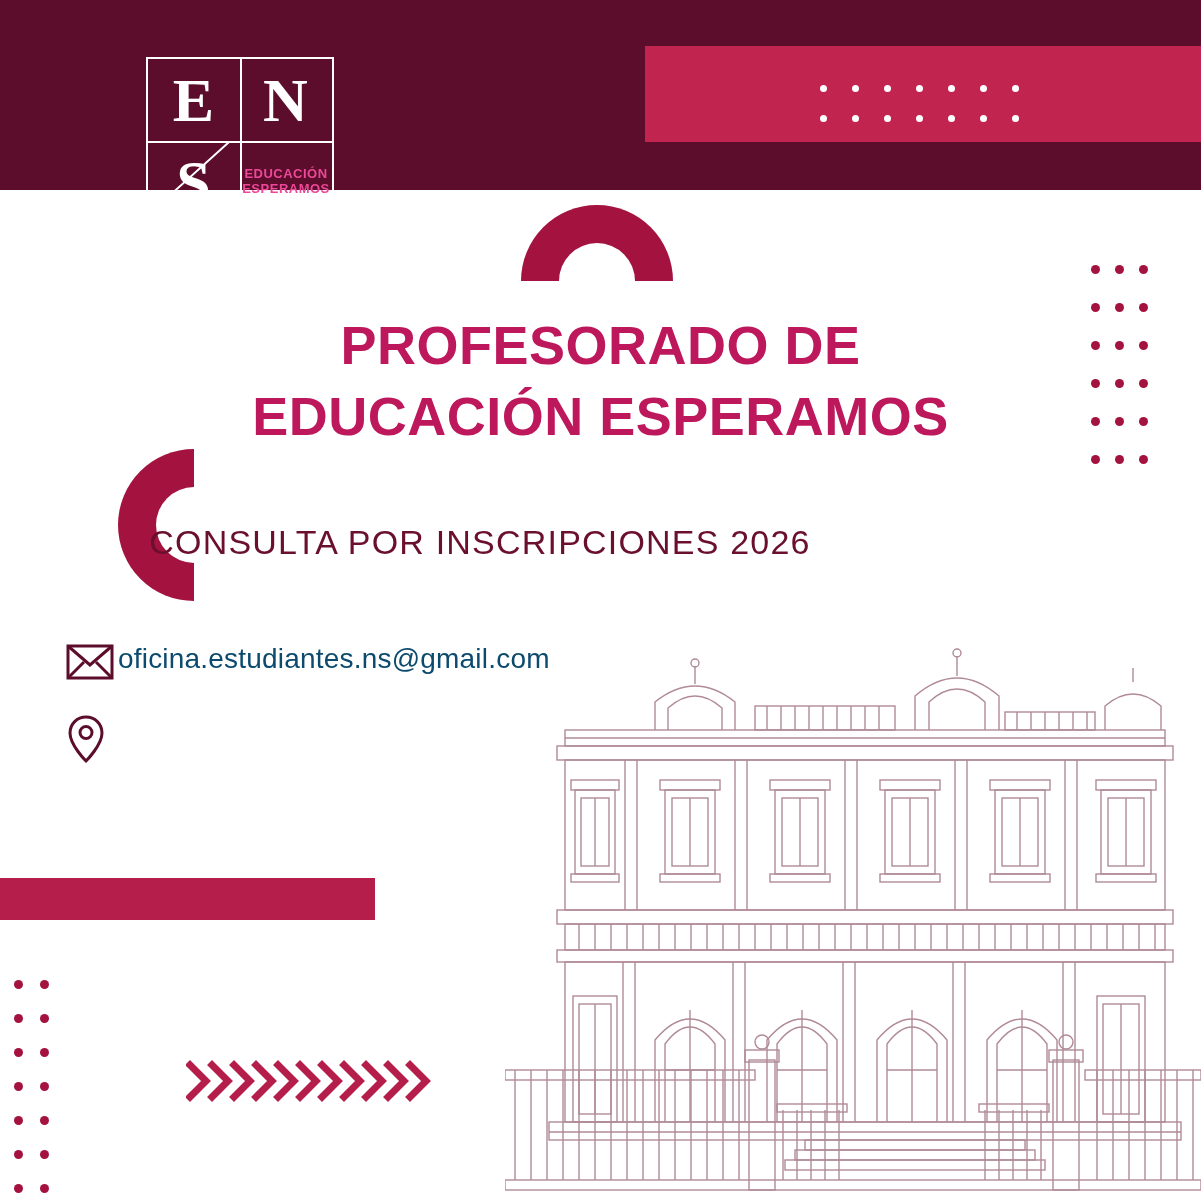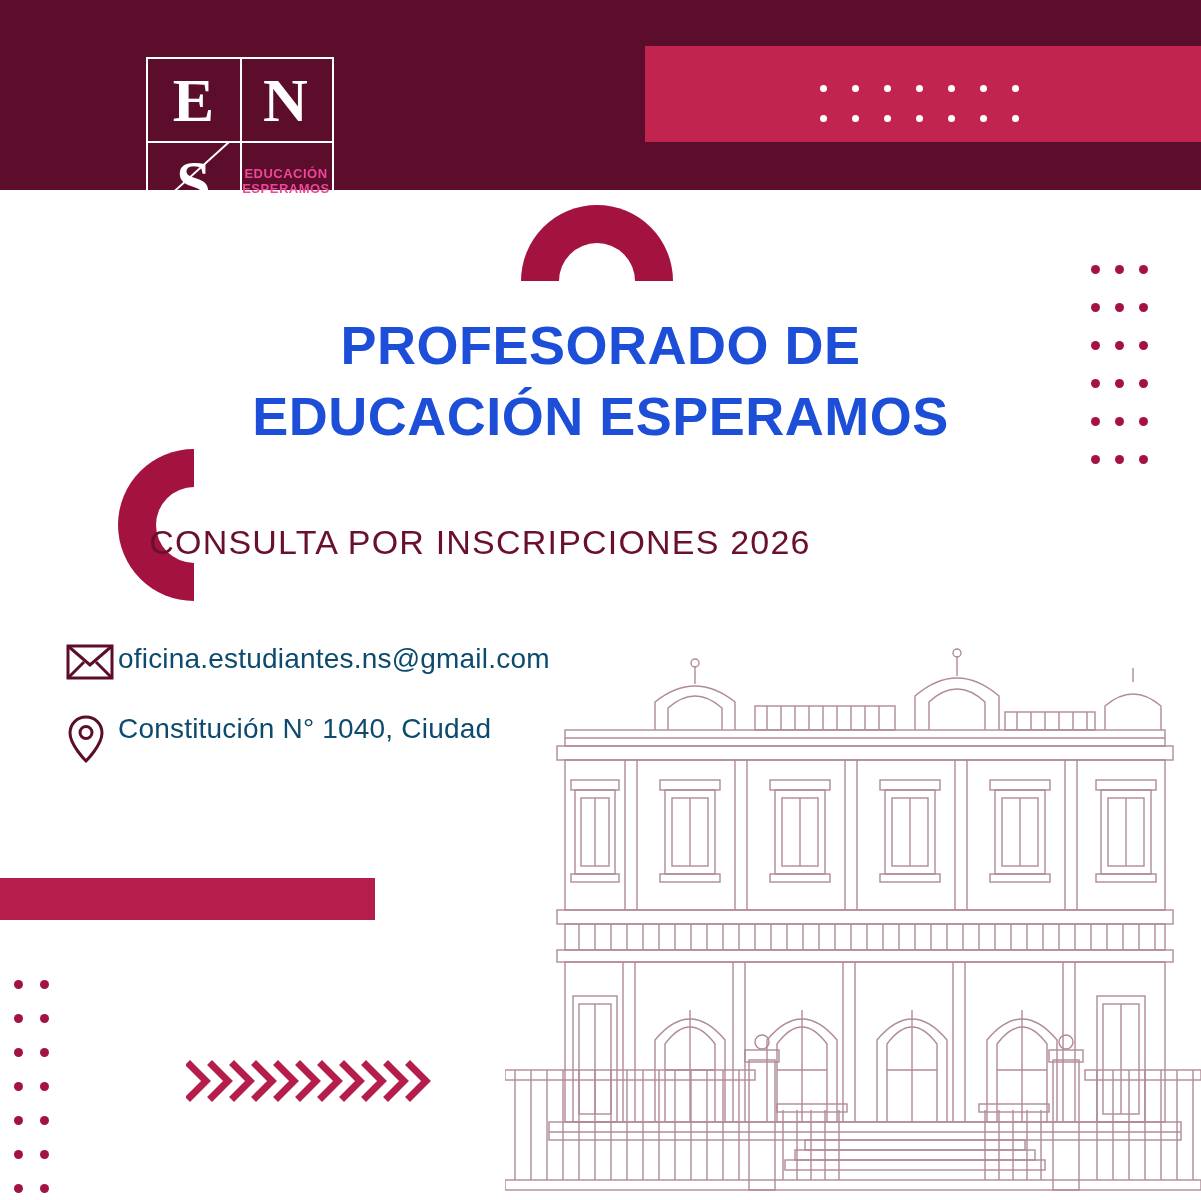--- a/index.html
+++ b/index.html
@@ -165,21 +165,21 @@
     left: 14px; top: 980px;
     width: 45px; height: 215px;
   }
 
   
   .title {
     position: absolute;
     left: 0; top: 310px;
     width: 1201px;
     text-align: center;
-    color: #1d4ed8;
+    color: #be185d;
     font-size: 54px;
     font-weight: bold;
     letter-spacing: 0.5px;
     line-height: 1.32;
   }
   .subtitle {
     position: absolute;
     left: 0; top: 523px;
     width: 960px;
     text-align: center;
@@ -342,21 +342,20 @@
     </div>
 
     <div class="contact-row">
       <div class="contact-icon">
         <svg width="40" height="50" viewBox="0 0 40 50" aria-hidden="true">
           <path d="M20 3 C11 3 4 10 4 19 C4 31 20 47 20 47 C20 47 36 31 36 19 C36 10 29 3 20 3 Z" fill="none" stroke="#5c0d2b" stroke-width="3"></path>
           <circle cx="20" cy="18.5" r="6" fill="none" stroke="#5c0d2b" stroke-width="3"></circle>
         </svg>
       </div>
       <div class="contact-text">
-        <div>Constitución N° 1040, Ciudad</div>
       </div>
     </div>
 
   </div>
 
 
   <div class="chevrons">
     <svg width="250" height="46" viewBox="0 0 250 46" aria-hidden="true">
       <g fill="none" stroke="#b51e4a" stroke-width="7" stroke-linecap="square">
         <polyline points="4,7 20,23 4,39"></polyline>

